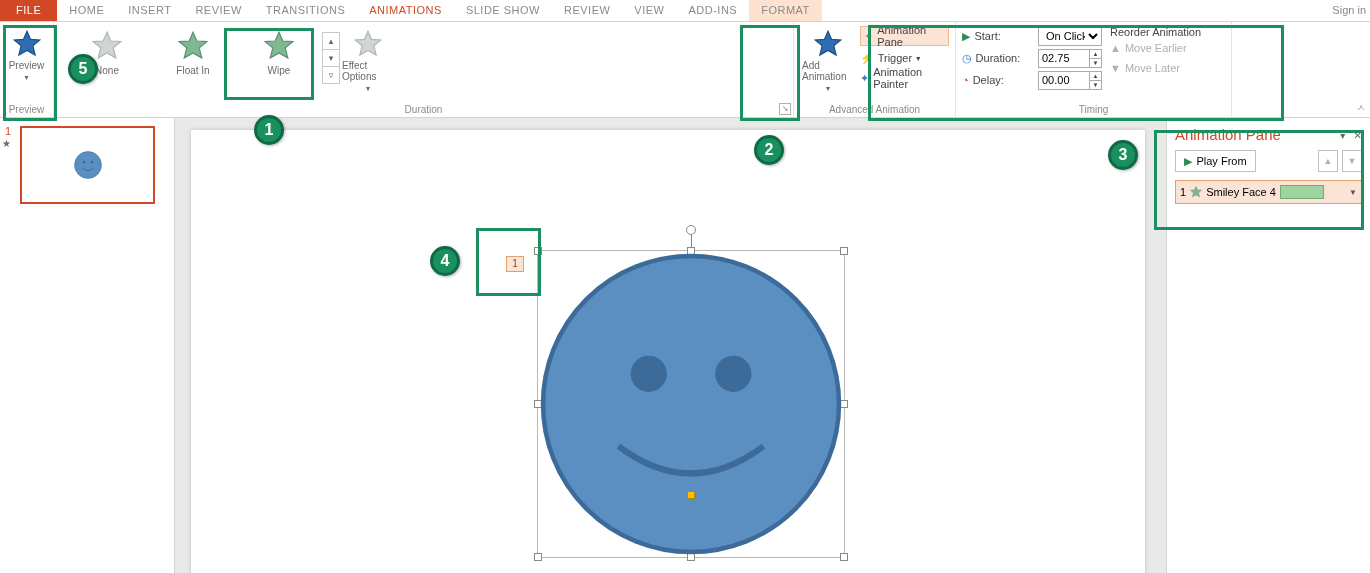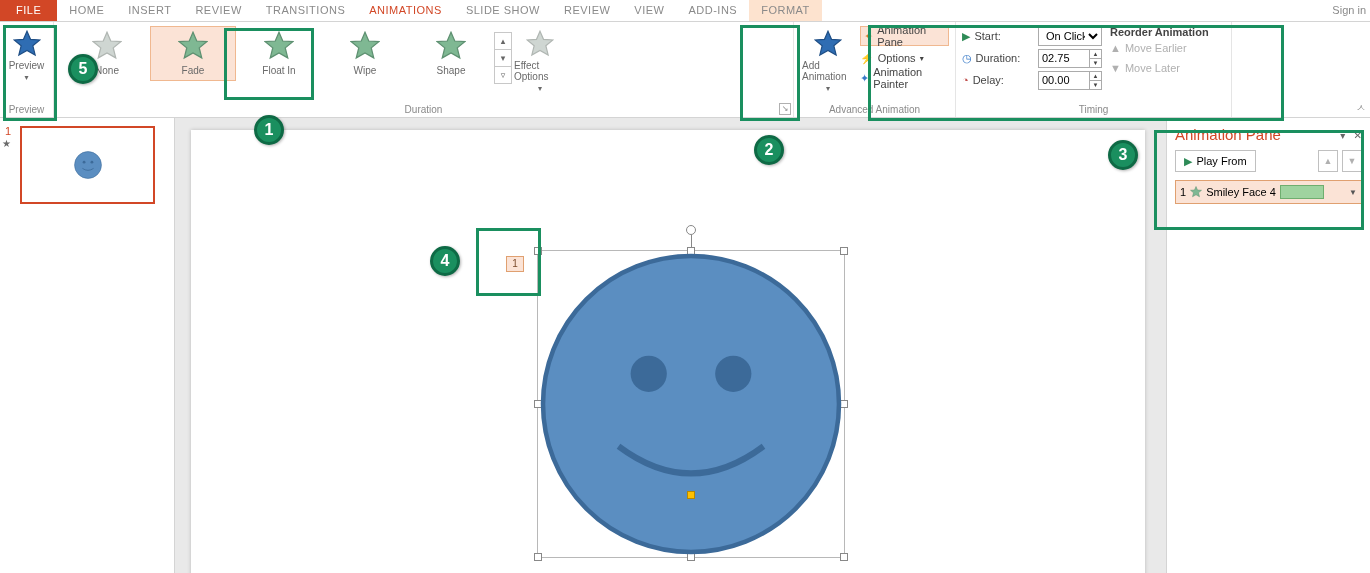--- a/index.html
+++ b/index.html
@@ -41,21 +41,21 @@
   .timing { width:276px; padding:4px 6px 14px; display:flex; gap:8px;}
   .timing-left{ width:140px;}
   .timing-row{ display:flex; align-items:center; height:20px; font-size:11px; color:#444; gap:4px; margin-bottom:2px;}
   .timing-row .lbl{ flex:1;}
   .timing-row select, .timing-row .numbox{ width:64px; height:19px; border:1px solid #ababab; font-size:11px; padding-left:3px; background:#fff;}
   .numwrap{ position:relative; width:64px;}
   .numwrap .updn{ position:absolute; right:1px; top:1px; bottom:1px; width:12px; display:flex; flex-direction:column;}
   .numwrap .updn div{ flex:1; border-left:1px solid #ababab; font-size:6px; text-align:center; line-height:8px; cursor:pointer;}
   .numwrap .updn div:first-child{ border-bottom:1px solid #ababab;}
   .timing-right{ flex:1; font-size:11px; color:#8a8a8a;}
-  .timing-right .hdr{ color:#444;font-weight:bold;}
+  .timing-right .hdr{ color:#444;}
   .reorder-btn{ display:flex; align-items:center; gap:4px; height:20px; cursor:default; color:#b0b0b0;}
 
   .ribbon-collapse{ position:absolute; right:4px; bottom:2px; font-size:10px; color:#8a8a8a; cursor:pointer;}
 
   
   .body-area{ position:absolute; top:118px; bottom:0; left:0; right:0; display:flex;}
   .thumb-col{ width:175px; background:#fff; border-right:1px solid #d4d4d4; padding:8px;}
   .thumb-wrap{ position:relative;}
   .slidenum{ position:absolute; left:-3px; top:-1px; font-size:11px; color:#d24726;}
   .anim-star{ position:absolute; left:-6px; top:12px; font-size:10px; color:#6a6a6a;}
@@ -127,43 +127,31 @@
   </div>
 
   <div class="group anim-gallery">
     <div class="gallery-row">
       <div class="gallery-item">
         <svg class="gstar dim" width="30" height="30" viewBox="0 0 24 24">
             <path d="M12 1l3 7 8 .5-6 5 2 8-7-4-7 4 2-8-6-5 8-.5z"></path>
           </svg>
         <span>None</span>
       </div>
-      <div class="gallery-item sel">
-        <svg class="gstar" width="30" height="30" viewBox="0 0 24 24">
-            <path d="M12 1l3 7 8 .5-6 5 2 8-7-4-7 4 2-8-6-5 8-.5z"></path>
-          </svg>
-        <span>Fade</span>
-      </div>
       <div class="gallery-item">
         <svg class="gstar" width="30" height="30" viewBox="0 0 24 24">
             <path d="M12 1l3 7 8 .5-6 5 2 8-7-4-7 4 2-8-6-5 8-.5z"></path>
           </svg>
         <span>Float In</span>
       </div>
       <div class="gallery-item">
         <svg class="gstar" width="30" height="30" viewBox="0 0 24 24">
             <path d="M12 1l3 7 8 .5-6 5 2 8-7-4-7 4 2-8-6-5 8-.5z"></path>
           </svg>
         <span>Wipe</span>
-      </div>
-      <div class="gallery-item">
-        <svg class="gstar" width="30" height="30" viewBox="0 0 24 24">
-            <path d="M12 1l3 7 8 .5-6 5 2 8-7-4-7 4 2-8-6-5 8-.5z"></path>
-          </svg>
-        <span>Shape</span>
       </div>
       <div class="spinner-col">
         <div>▴</div>
         <div>▾</div>
         <div>▿</div>
       </div>
       <div class="gallery-bigbtn big-btn">
         <svg class="gstar dim" width="28" height="28" viewBox="0 0 24 24">
             <path d="M12 1l3 7 8 .5-6 5 2 8-7-4-7 4 2-8-6-5 8-.5z"></path>
           </svg>
@@ -183,21 +171,21 @@
       <span>Add Animation</span>
       <span style="font-size:8px;">▾</span>
     </div>
     <div class="adv-col2">
       <div class="adv-sub sel">
         <span style="color:#d97f2e;">✦</span>
         <span>Animation Pane</span>
       </div>
       <div class="adv-sub">
         <span style="color:#e8a33d;">⚡</span>
-        <span>Options</span>
+        <span>Trigger</span>
         <span style="font-size:8px;">▾</span>
       </div>
       <div class="adv-sub">
         <span style="color:#3a7bc8;">✦</span>
         <span>Animation Painter</span>
       </div>
     </div>
     <div class="group-title">Advanced Animation</div>
   </div>
 

